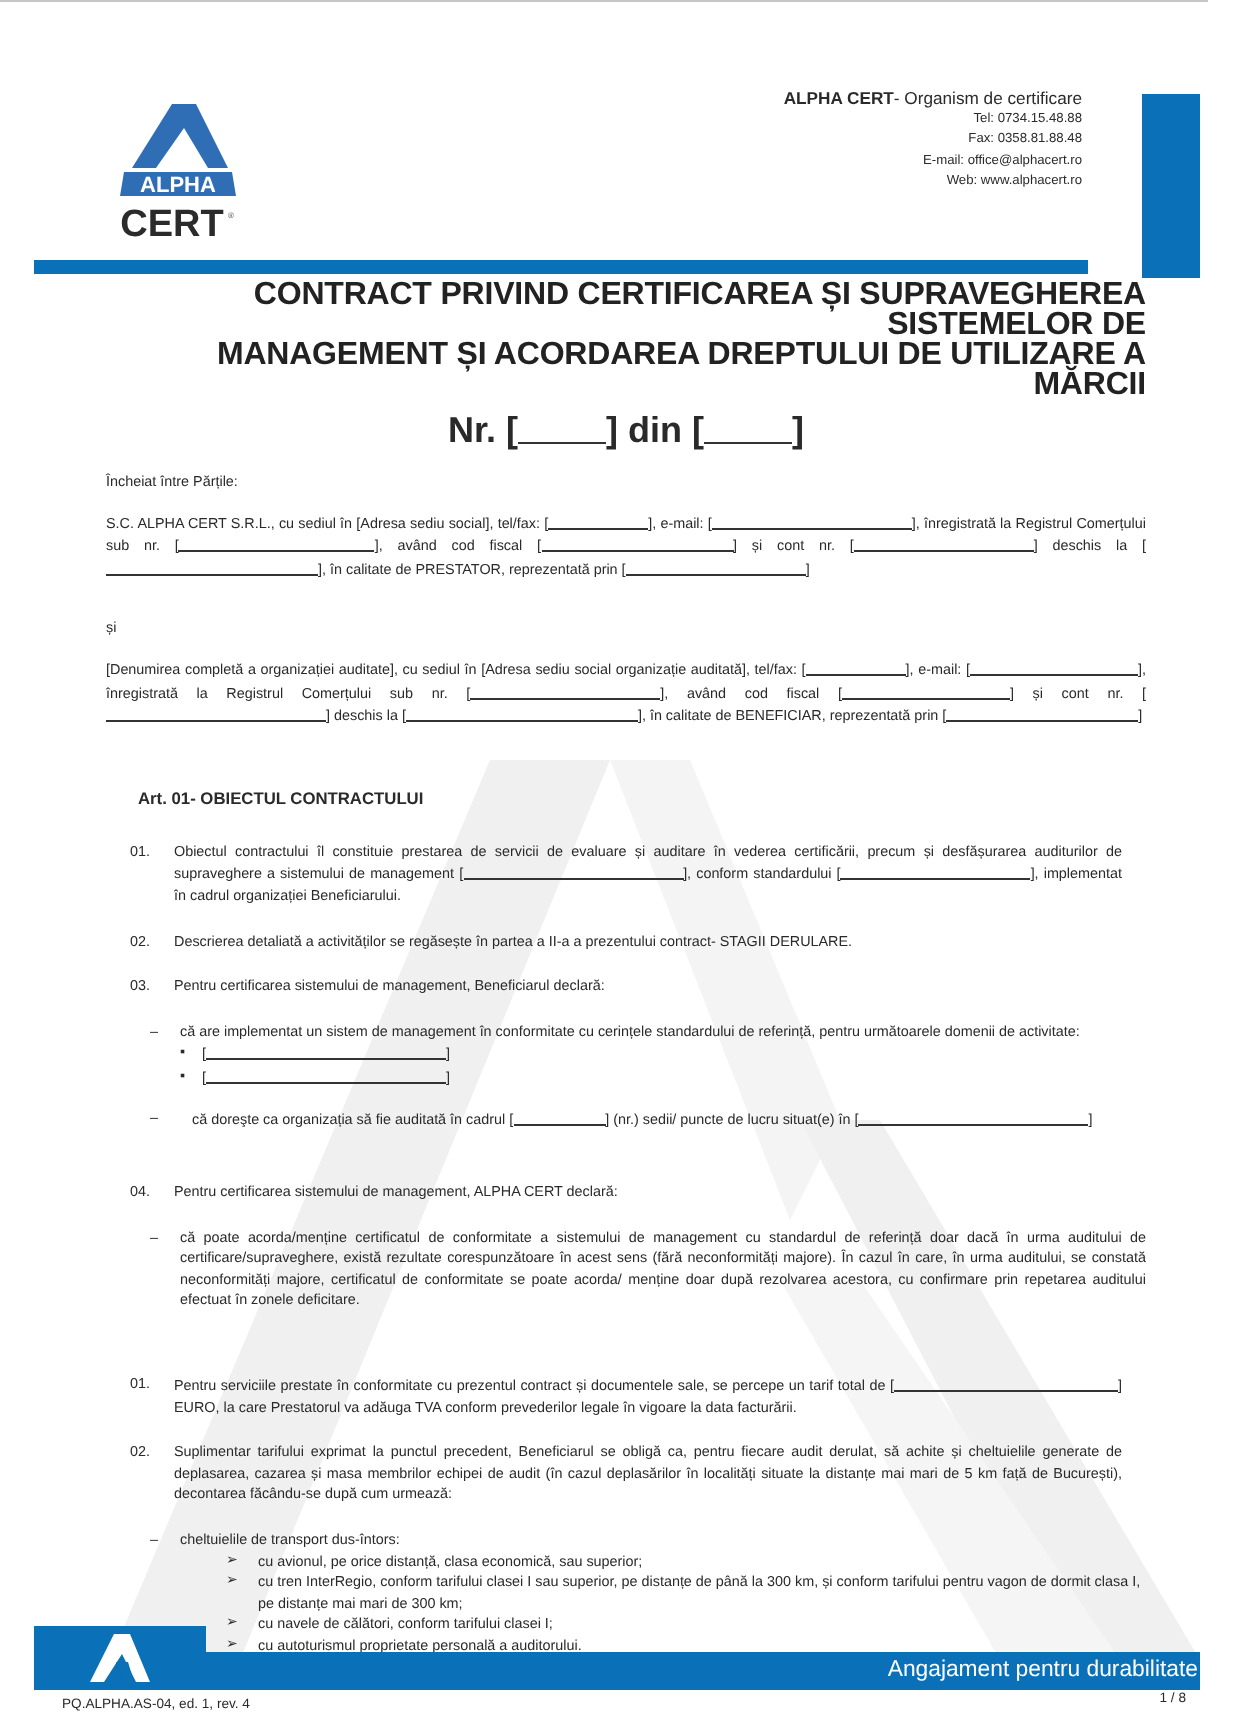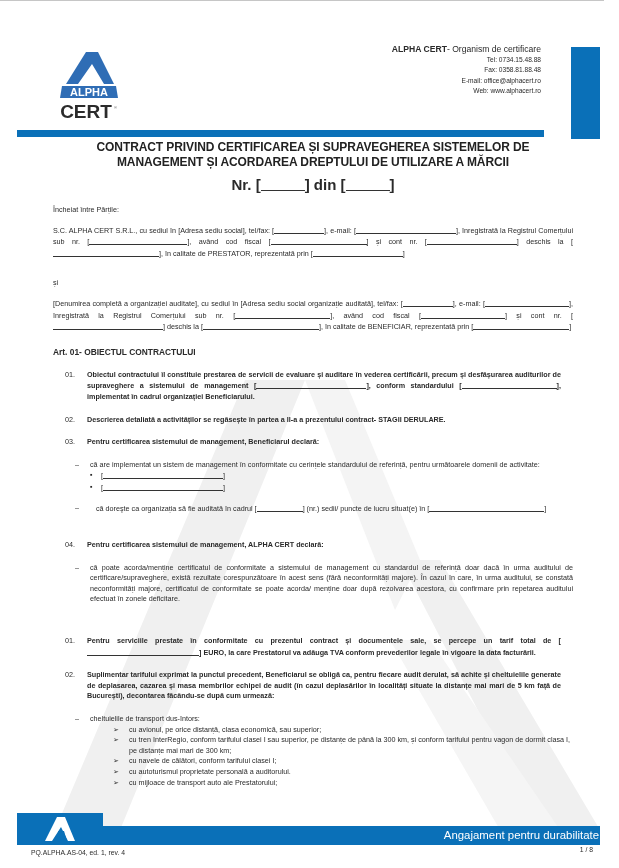--- a/index.html
+++ b/index.html
@@ -11,30 +11,30 @@
   .top-line { position: absolute; left: 0; top: 0; width: 604px; height: 1px; background: #c6c6c6; }
   .watermark { position: absolute; left: 0; top: 0; width: 619px; height: 868px; z-index: 0; pointer-events: none; }
   .logo { position: absolute; left: 56px; top: 52px; width: 66px; height: 74px; z-index: 2; }
   .contact { position: absolute; right: 78px; top: 44px; text-align: right; z-index: 2; line-height: 10.5px; }
   .contact .org { font-size: 8.6px; }
   .contact .org b { font-weight: bold; margin-left: 45px; }
   .contact .line { font-size: 6.6px; }
   .header-band { position: absolute; left: 17px; top: 130px; width: 527px; height: 7px; background: #0a70b8; z-index: 2; }
   .side-band { position: absolute; left: 571px; top: 47px; width: 29px; height: 92px; background: #0a70b8; z-index: 2; }
   .content { position: absolute; left: 53px; top: 140px; width: 520px; z-index: 2; font-size: 7.2px; line-height: 10.6px; }
-  .title { text-align: center; font-weight: bold; font-size: 12px; line-height: 15px; margin-top: 0; color: #222; letter-spacing: -0.1px; }
-  .nr { text-align: center; font-weight: bold; font-size: 15px; margin-top: 10px; }
+  .title { text-align: right; font-weight: bold; font-size: 16px; line-height: 15px; margin-top: 0; color: #222; letter-spacing: -0.1px; }
+  .nr { text-align: center; font-weight: bold; font-size: 18px; margin-top: 10px; }
   .nr .blank { display: inline-block; width: 44px; border-bottom: 1px solid #333; height: 10px; vertical-align: -1px; }
   .p { margin: 0; text-align: justify; }
   .gap-s { height: 9px; } .gap-m { height: 14px; } .gap-l { height: 19px; }
   .u { display: inline-block; border-bottom: 1px solid #333; height: 8px; vertical-align: -1px; }
-  .art-title { font-weight: bold; font-size: 8.4px; line-height: 11px; margin: 0; }
+  .art-title { font-weight: bold; font-size: 8.4px; line-height: 11px; margin: 16px; }
   .item { display: flex; margin: 12px; }
   .item .num { width: 22px; flex: 0 0 22px; }
-  .item .txt { flex: 1; text-align: justify; font-weight: bold; }
+  .item .txt { flex: 1; text-align: justify; }
   .dash { display: flex; margin-left: 22px; }
   .dash .mk { width: 15px; flex: 0 0 15px; text-align: left; }
   .dash .txt { flex: 1; text-align: justify; }
   .bullet { display: flex; margin-left: 37px; }
   .bullet .mk { width: 11px; flex: 0 0 11px; }
   .arrow { display: flex; margin-left: 60px; }
   .arrow .mk { width: 16px; flex: 0 0 16px; font-size: 7px; }
   .arrow .txt { flex: 1; }
   .footer-band { position: absolute; left: 17px; top: 826px; width: 583px; height: 19px; background: #0a70b8; z-index: 2; }
   .footer-logo { position: absolute; left: 17px; top: 813px; width: 86px; height: 32px; background: #0a70b8; z-index: 3; }

